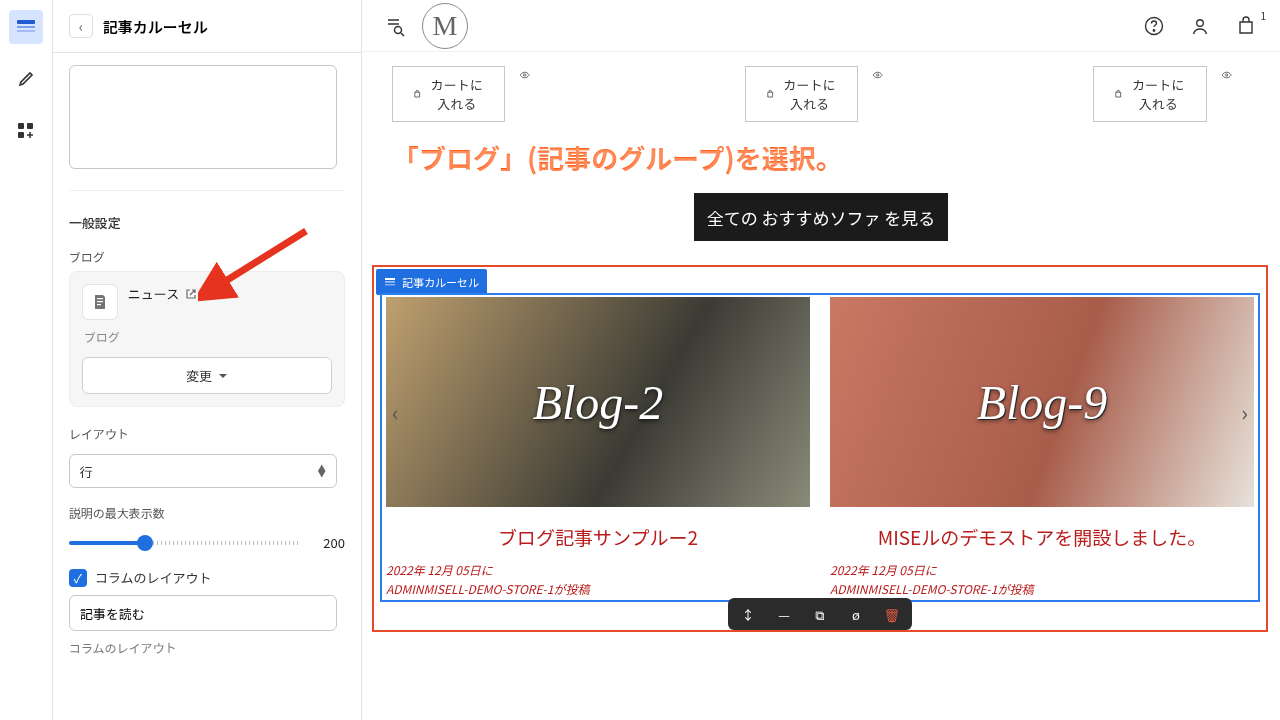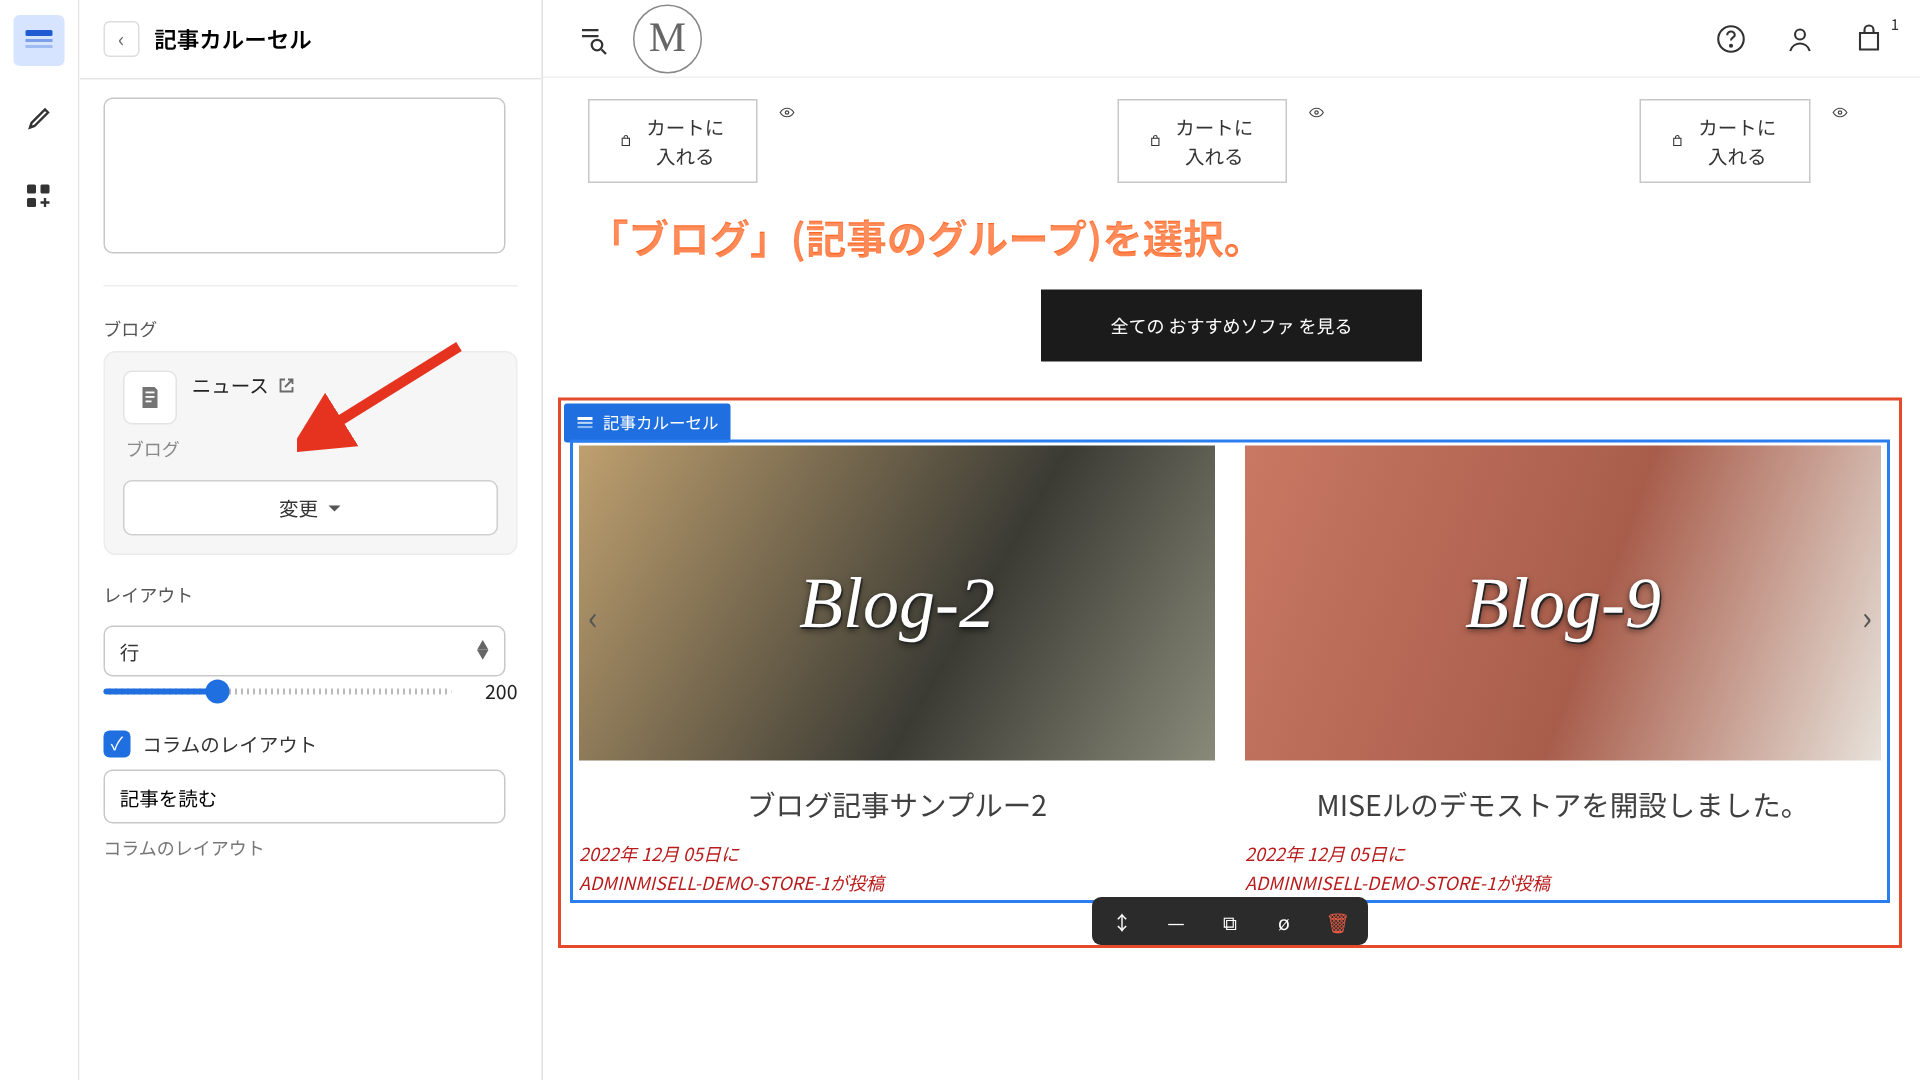--- a/index.html
+++ b/index.html
@@ -39,31 +39,31 @@
     .logo { width:46px; height:46px; border:1.5px solid #888; border-radius:50%; display:flex; align-items:center; justify-content:center; font-family:'Times New Roman',serif; font-size:28px; color:#666; }
     .shop-hdr .right { margin-left:auto; display:flex; align-items:center; gap:22px; }
     .bag-wrap { position:relative; }
     .badge { position:absolute; top:-6px; right:-8px; font-size:10px; color:#333; }
 
     .triple { display:flex; gap:70px; padding:14px 48px 10px 30px; }
     .tcol { display:flex; flex-direction:row; gap:14px; }
     .cart-btn { border:1px solid #c7c7c7; background:#fff; padding:8px 20px; font-size:13px; display:flex; align-items:center; gap:8px; color:#333; }
 
     .callout { font-size:27px; font-weight:700; background:linear-gradient(#ff6b2b,#ff4d00); -webkit-background-clip:text; background-clip:text; color:transparent; padding:6px 30px 2px; text-shadow:0 1px 1px rgba(255,255,255,.3); }
-    .see-all { width:254px; height:48px; margin:14px auto 24px; background:#1b1b1b; color:#fff; display:flex; align-items:center; justify-content:center; font-size:12px; }
+    .see-all { width:254px; height:48px; margin:14px auto 24px; background:#1b1b1b; color:#fff; display:flex; align-items:center; justify-content:center; font-size:17px; }
 
     .carousel-wrap { margin:0 12px 0 10px; border:2.5px solid #e44a2b; position:relative; padding:4px 0 6px; }
     .section-tag { position:absolute; top:2px; left:2px; background:#1f6fe0; color:#fff; font-size:11px; padding:5px 8px; display:flex; align-items:center; gap:6px; border-radius:2px; }
     .cards { margin:22px 6px 0; border:2px solid #2a7ef0; padding:2px 4px; display:flex; gap:20px; position:relative; overflow:hidden; }
     .nav-prev,.nav-next { position:absolute; top:100px; color:#555; font-size:22px; z-index:3; }
     .nav-prev { left:10px; } .nav-next { right:10px; }
     .bcard { flex:0 0 424px; }
     .bimg { height:210px; background:#aaa; position:relative; background-size:cover; background-position:center; }
     .bimg .overlay-title { position:absolute; inset:0; display:flex; align-items:center; justify-content:center; font-family:'Brush Script MT',cursive; font-size:48px; color:#fff; text-shadow:0 2px 4px rgba(0,0,0,.6),1px 1px 0 #333; font-style:italic; }
-    .btitle { font-size:19px; text-align:center; margin-top:16px; color:#404040; }
+    .btitle { font-size:19px; text-align:center; margin-top:16px; color:#b91c1c; }
     .bmeta { font-size:12px; color:#b91c1c; font-style:italic; margin-top:10px; line-height:1.6; }
     .dots { display:flex; gap:34px; justify-content:center; margin:12px 0 4px; }
     .dot { width:6px; height:6px; border-radius:50%; background:#c9c9c9; }
     .dot.active { background:#333; }
 
     .edit-bar { position:absolute; bottom:0px; left:50%; transform:translateX(-50%); background:#2b2b2b; border-radius:6px; padding:6px 10px; display:flex; gap:16px; align-items:center; }
     .edit-bar span { width:20px; height:20px; display:flex; align-items:center; justify-content:center; color:#fff; font-size:13px; }
     .edit-bar .del { color:#e85b44; }
 
     .arrow-svg { position:absolute; left:198px; top:225px; pointer-events:none; }
@@ -98,20 +98,23 @@
   <div class="side-hdr">
     <div class="back">‹</div>
     <h1>記事カルーセル</h1>
   </div>
 
   <div class="field">
     <textarea class="title-input" style=""></textarea>
   </div>
   <hr class="hr">
 
+  <div class="field" style="padding-bottom:0">
+    <div class="label" style="font-size:13px;color:#333;font-weight:500">一般設定</div>
+  </div>
   <div class="field" style="padding-top:10px;padding-bottom:0">
     <div class="label">ブログ</div>
   </div>
 
   <div class="card">
     <div class="card-head">
       <div class="blog-chip">
         <svg width="20" height="20" viewBox="0 0 20 20" fill="#5c5c5c">
             <path d="M5 3h8l2 2v12H5z" opacity=".85"></path>
             <rect x="7" y="6" width="6" height="1.2" fill="#fff"></rect>
@@ -136,20 +139,23 @@
   </div>
 
   <div class="field" style="padding-top:18px">
     <div class="label">レイアウト</div>
   </div>
   <div class="select">
     <span>行</span>
     <span class="caret">▲<br>▼</span>
   </div>
 
+  <div class="field" style="padding-top:16px">
+    <div class="label">説明の最大表示数</div>
+  </div>
   <div class="slider-row">
     <div class="slider-track">
       <div class="slider-fill" style="width:33%"></div>
       <div class="slider-thumb" style="left:33%"></div>
     </div>
     <div class="slider-val">200</div>
   </div>
 
   <div class="check-row">
     <div class="checkbox">✓</div>

